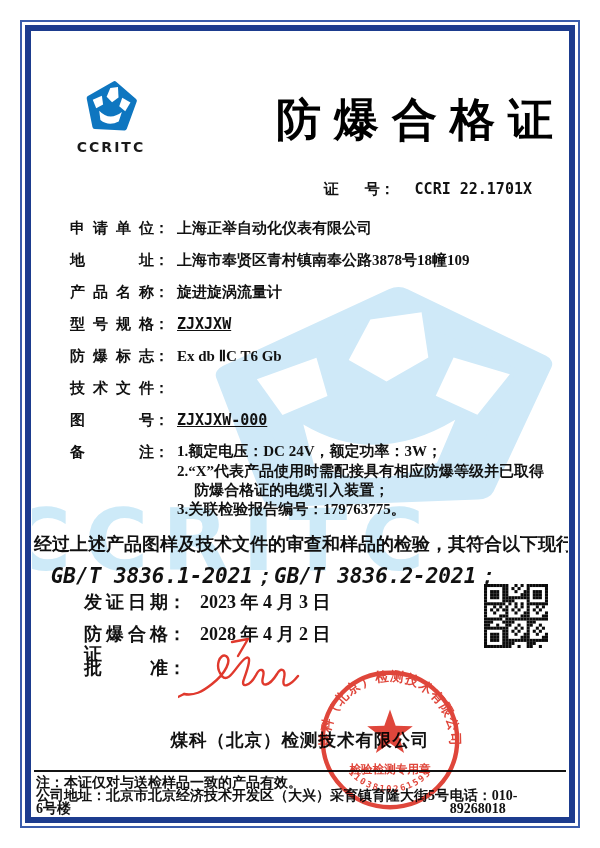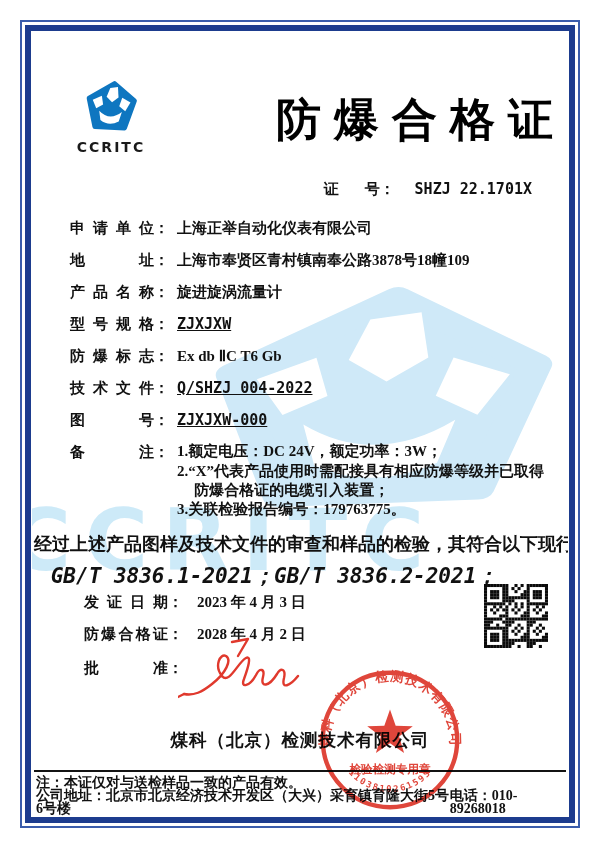--- a/index.html
+++ b/index.html
@@ -37,21 +37,21 @@
   .fvalue{margin-left:8px;}
   .mono{font-family:"DejaVu Sans Mono",monospace;text-decoration:underline;}
   .rlines{margin-left:8px;width:384px;}
   .rline{padding-left:1.15em;text-indent:-1.15em;line-height:19px;margin-bottom:0.5px;}
 
   .statement{position:absolute;top:500px;left:2px;right:2px;font-size:18px;
              font-weight:bold;white-space:nowrap;}
   .standards{position:absolute;top:530px;left:0;right:52px;text-align:center;
              font-size:21px;font-weight:bold;font-family:"DejaVu Sans Mono",monospace;font-style:italic;}
 
-  .drow{position:absolute;left:52px;display:flex;font-size:15px;font-weight:bold;line-height:20px;}
+  .drow{position:absolute;left:52px;display:flex;font-size:18px;font-weight:bold;line-height:20px;}
   .drow .fvalue{margin-left:14px;}
   .d1{top:560px;} .d2{top:592px;} .d3{top:626px;}
 
   .signature{position:absolute;left:146px;top:600px;width:140px;height:78px;}
   .qr{position:absolute;left:452px;top:552px;width:64px;height:64px;}
 
   .issuer{position:absolute;top:696px;left:0;right:0;text-align:center;font-weight:bold;}
   .issuer .company{font-size:17.5px;letter-spacing:1px;}
   .issuer .center{font-size:14.5px;margin-top:2px;letter-spacing:0.5px;}
 
@@ -90,21 +90,21 @@
     <div class="logo-block">
       <svg viewBox="0 0 100 100">
         <use href="#logoShape"></use>
       </svg>
       <div class="brand">CCRITC</div>
     </div>
     <div class="title">防爆合格证</div>
 
     <div class="certno">
       <span class="jlabel" style="width:56px">证号</span><span class="colon">：</span>
-      <span class="val">SHZJ 22.1701X</span>
+      <span class="val">CCRI 22.1701X</span>
     </div>
 
     <div class="fields">
       <div class="frow">
         <span class="jlabel">申请单位</span>
           <span class="colon">：</span>
         <span class="fvalue">上海正举自动化仪表有限公司</span>
       </div>
       <div class="frow">
         <span class="jlabel">地址</span>
@@ -122,21 +122,20 @@
         <span class="fvalue mono">ZJXJXW</span>
       </div>
       <div class="frow">
         <span class="jlabel">防爆标志</span>
           <span class="colon">：</span>
         <span class="fvalue">Ex db ⅡC T6 Gb</span>
       </div>
       <div class="frow">
         <span class="jlabel">技术文件</span>
           <span class="colon">：</span>
-        <span class="fvalue mono">Q/SHZJ 004-2022</span>
       </div>
       <div class="frow">
         <span class="jlabel">图号</span>
           <span class="colon">：</span>
         <span class="fvalue mono">ZJXJXW-000</span>
       </div>
       <div class="frow">
         <span class="jlabel">备注</span>
           <span class="colon">：</span>
         <div class="rlines">

